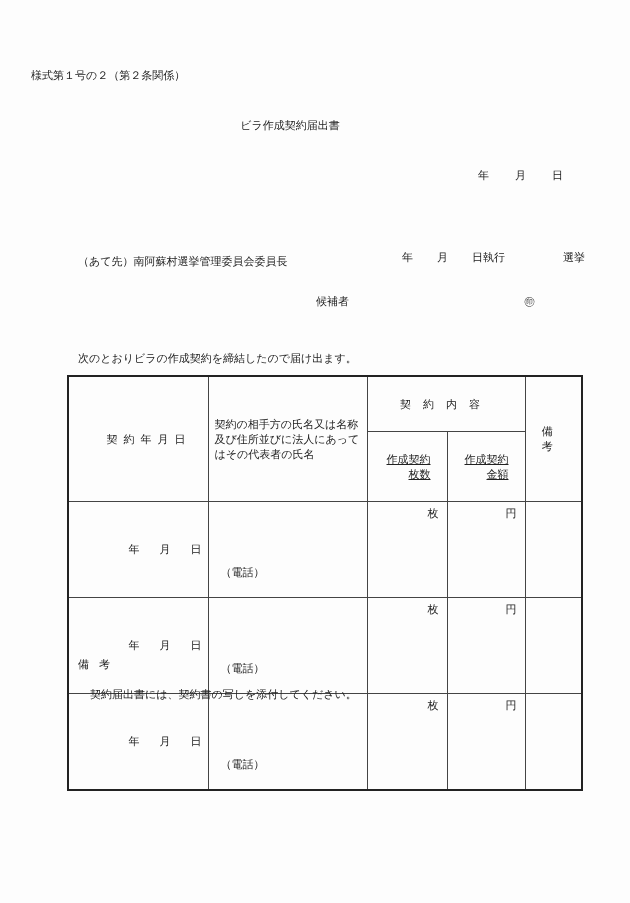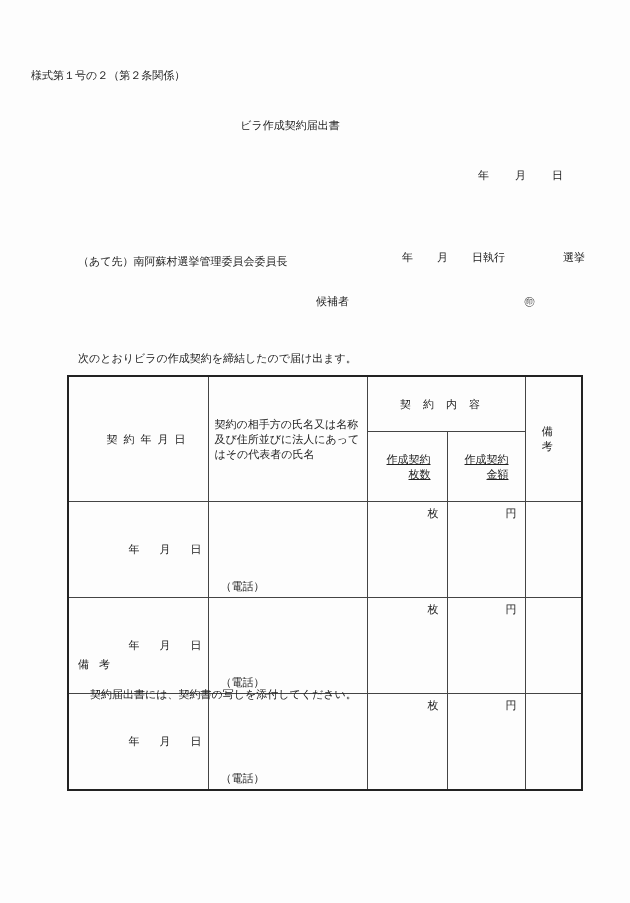--- a/index.html
+++ b/index.html
@@ -26,21 +26,21 @@
   }
   table.main td { border: 1px solid #444; padding: 16px; vertical-align: middle; }
   .h-date { text-align: right; letter-spacing: 6px; }
   .h-party { padding: 0 6px !important; line-height: 15px; white-space: normal; }
   .h-content { text-align: center; letter-spacing: 12px; height: 22px; }
   .h-sub { text-align: right; height: 37px; text-decoration: underline; }
   .h-remarks { text-align: center; letter-spacing: 12px; }
   .row td { height: 63px; position: relative; }
   .d-date { text-align: right; padding-right: 6px !important; }
   .d-date span { display: inline-block; margin-left: 20px; }
-  .d-party .tel { position: absolute; left: 12px; bottom: 3px; }
+  .d-party .tel { position: absolute; left: 12px; bottom: 17px; }
   .d-qty .u, .d-amt .u { position: absolute; right: 8px; top: 4px; }
 
   .notes-title { left: 78px; top: 657px; letter-spacing: 10px; }
   .notes-body { left: 90px; top: 687px; }
 </style>
 </head>
 <body>
 
 <div class="abs form-id">様式第１号の２（第２条関係）</div>
 <div class="abs title">ビラ作成契約届出書</div>

